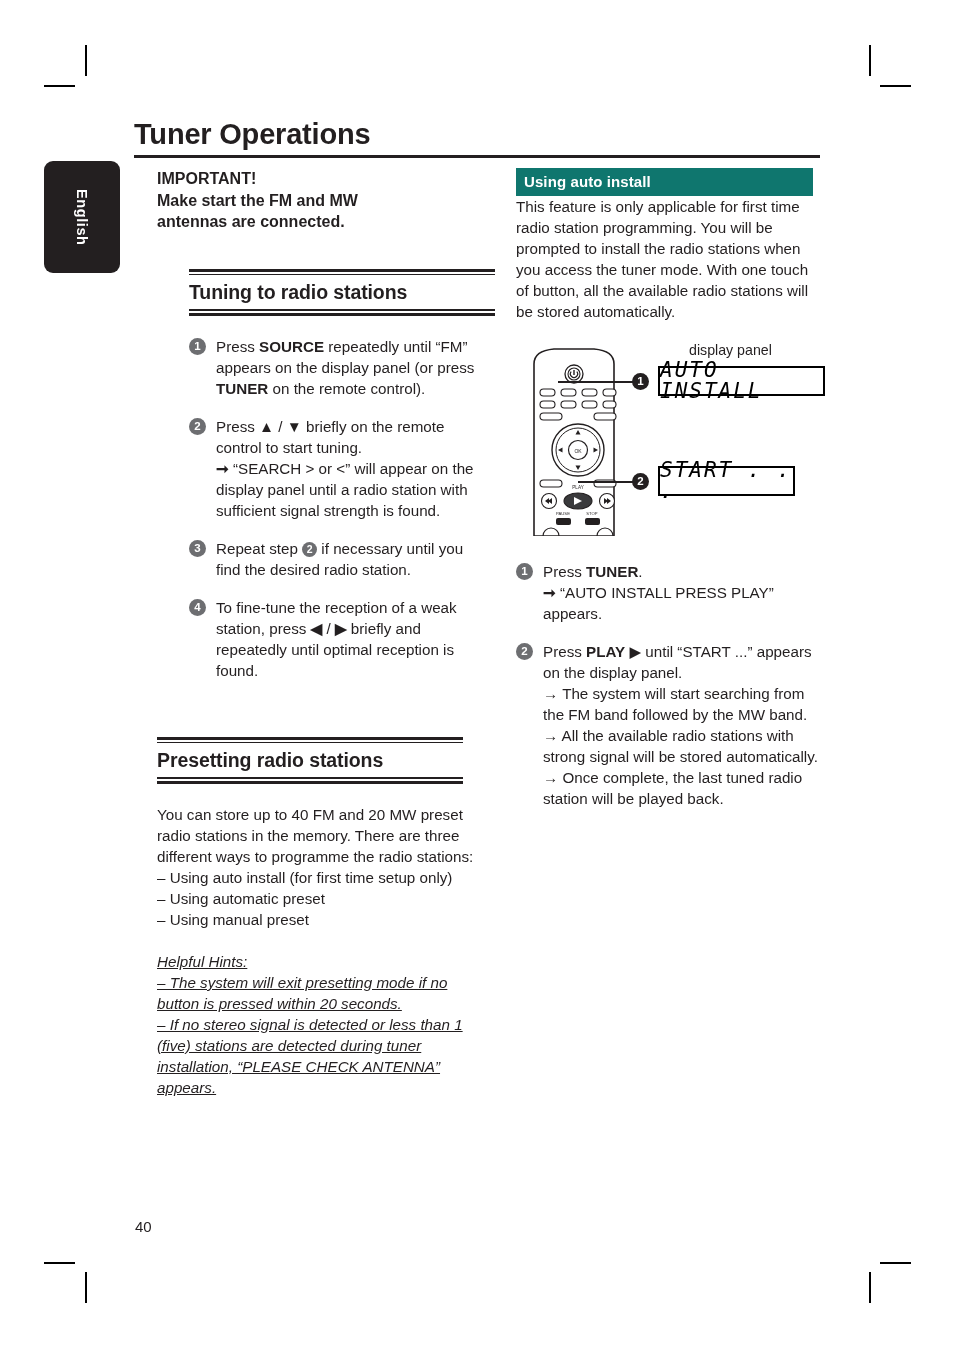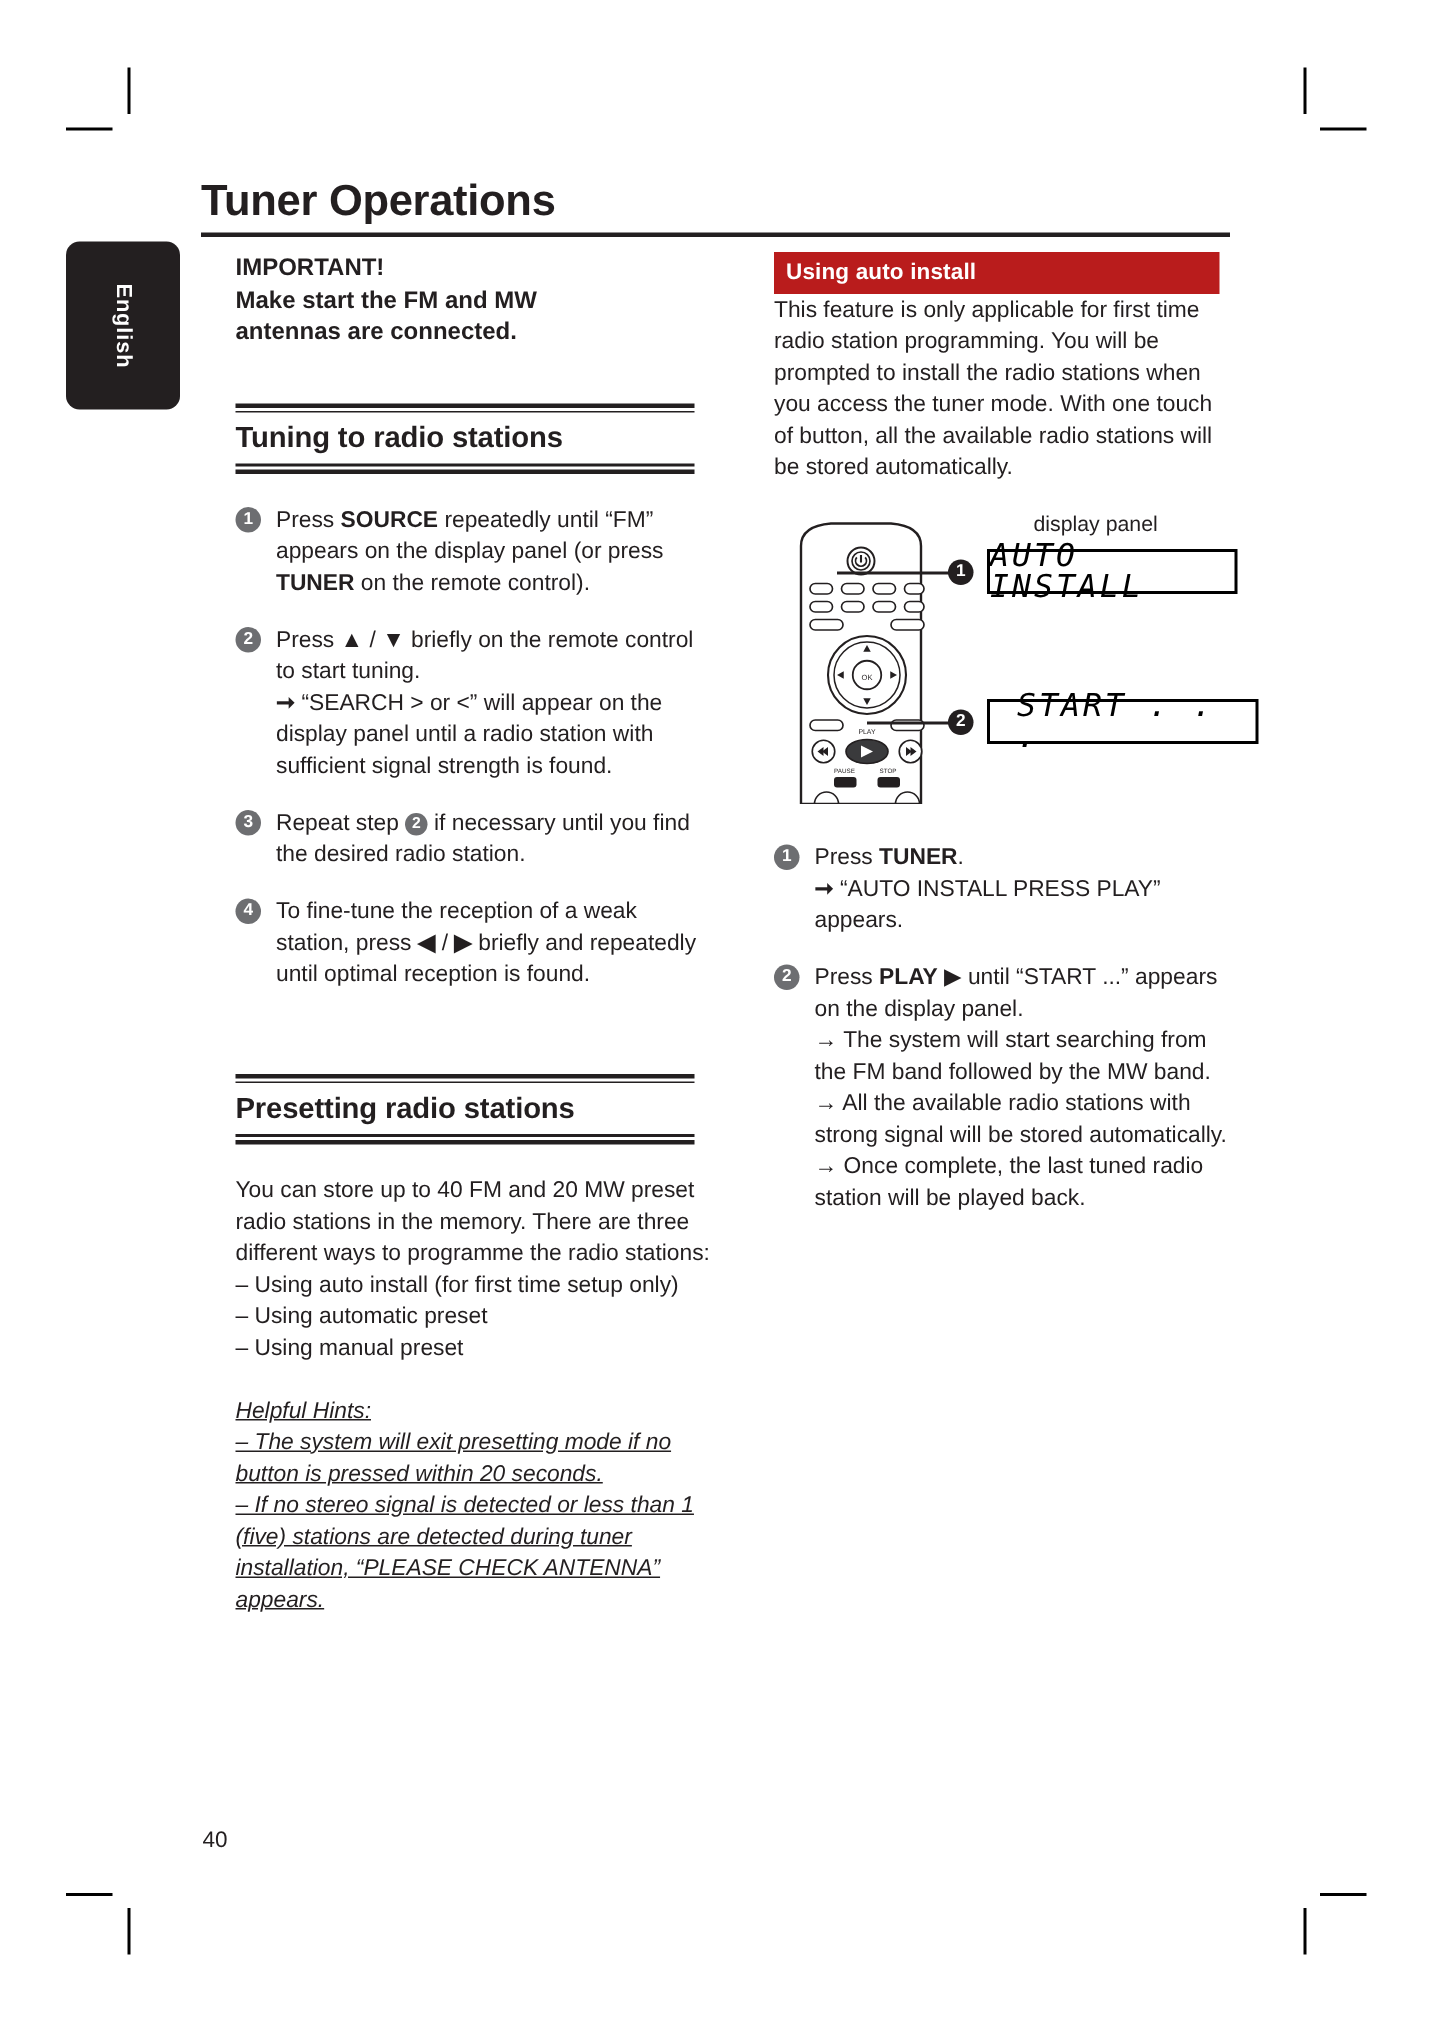--- a/index.html
+++ b/index.html
@@ -146,21 +146,21 @@
   p.para + p.para { margin-top: 0; }
   .dashitem { text-indent: 0; }
   .hints {
     font-style: italic;
     margin-top: 21px;
     text-decoration: underline;
   }
 
   
   .bar-head {
-    background: #b91c1c;
+    background: #0f766e;
     color: #ffffff;
     font-weight: bold;
     font-size: 15px;
     padding: 3px 0 4px 8px;
     width: 297px;
     box-sizing: border-box;
     letter-spacing: 0.1px;
   }
   .bar-body { margin-top: 7px; }
 
@@ -184,21 +184,21 @@
     font-family: "DejaVu Sans Mono", monospace;
     font-size: 21px;
     font-style: italic;
     letter-spacing: 2px;
     display: flex;
     align-items: center;
     justify-content: center;
     color: #000;
   }
   #lcd-1 { left: 142px; top: 30px; width: 167px; height: 30px; }
-  #lcd-2 { left: 142px; top: 130px; width: 181px; height: 30px; padding-left: 18px; }
+  #lcd-2 { left: 142px; top: 130px; width: 137px; height: 30px; }
 
   .callout {
     position: absolute;
     width: 17px;
     height: 17px;
     border-radius: 50%;
     background: #231f20;
     color: #fff;
     font-size: 11.5px;
     font-weight: bold;
@@ -248,21 +248,21 @@
 <div id="title-rule"></div>
 
 <div id="col-left" class="col">
 
   <div class="important">
     <div>IMPORTANT!</div>
     <div>Make start the FM and MW</div>
     <div>antennas are connected.</div>
   </div>
 
-  <div class="section" style="margin-top:36px;">
+  <div class="section" style="margin-top:36px;margin-left:32px;">
     <div class="rule-double-top">
       <div class="rule-thick"></div>
       <div class="rule-thin"></div>
     </div>
     <h2 class="sec-title">Tuning to radio stations</h2>
     <div class="rule-double-bottom">
       <div class="rule-thin-b"></div>
       <div class="rule-thick-b"></div>
     </div>
 

